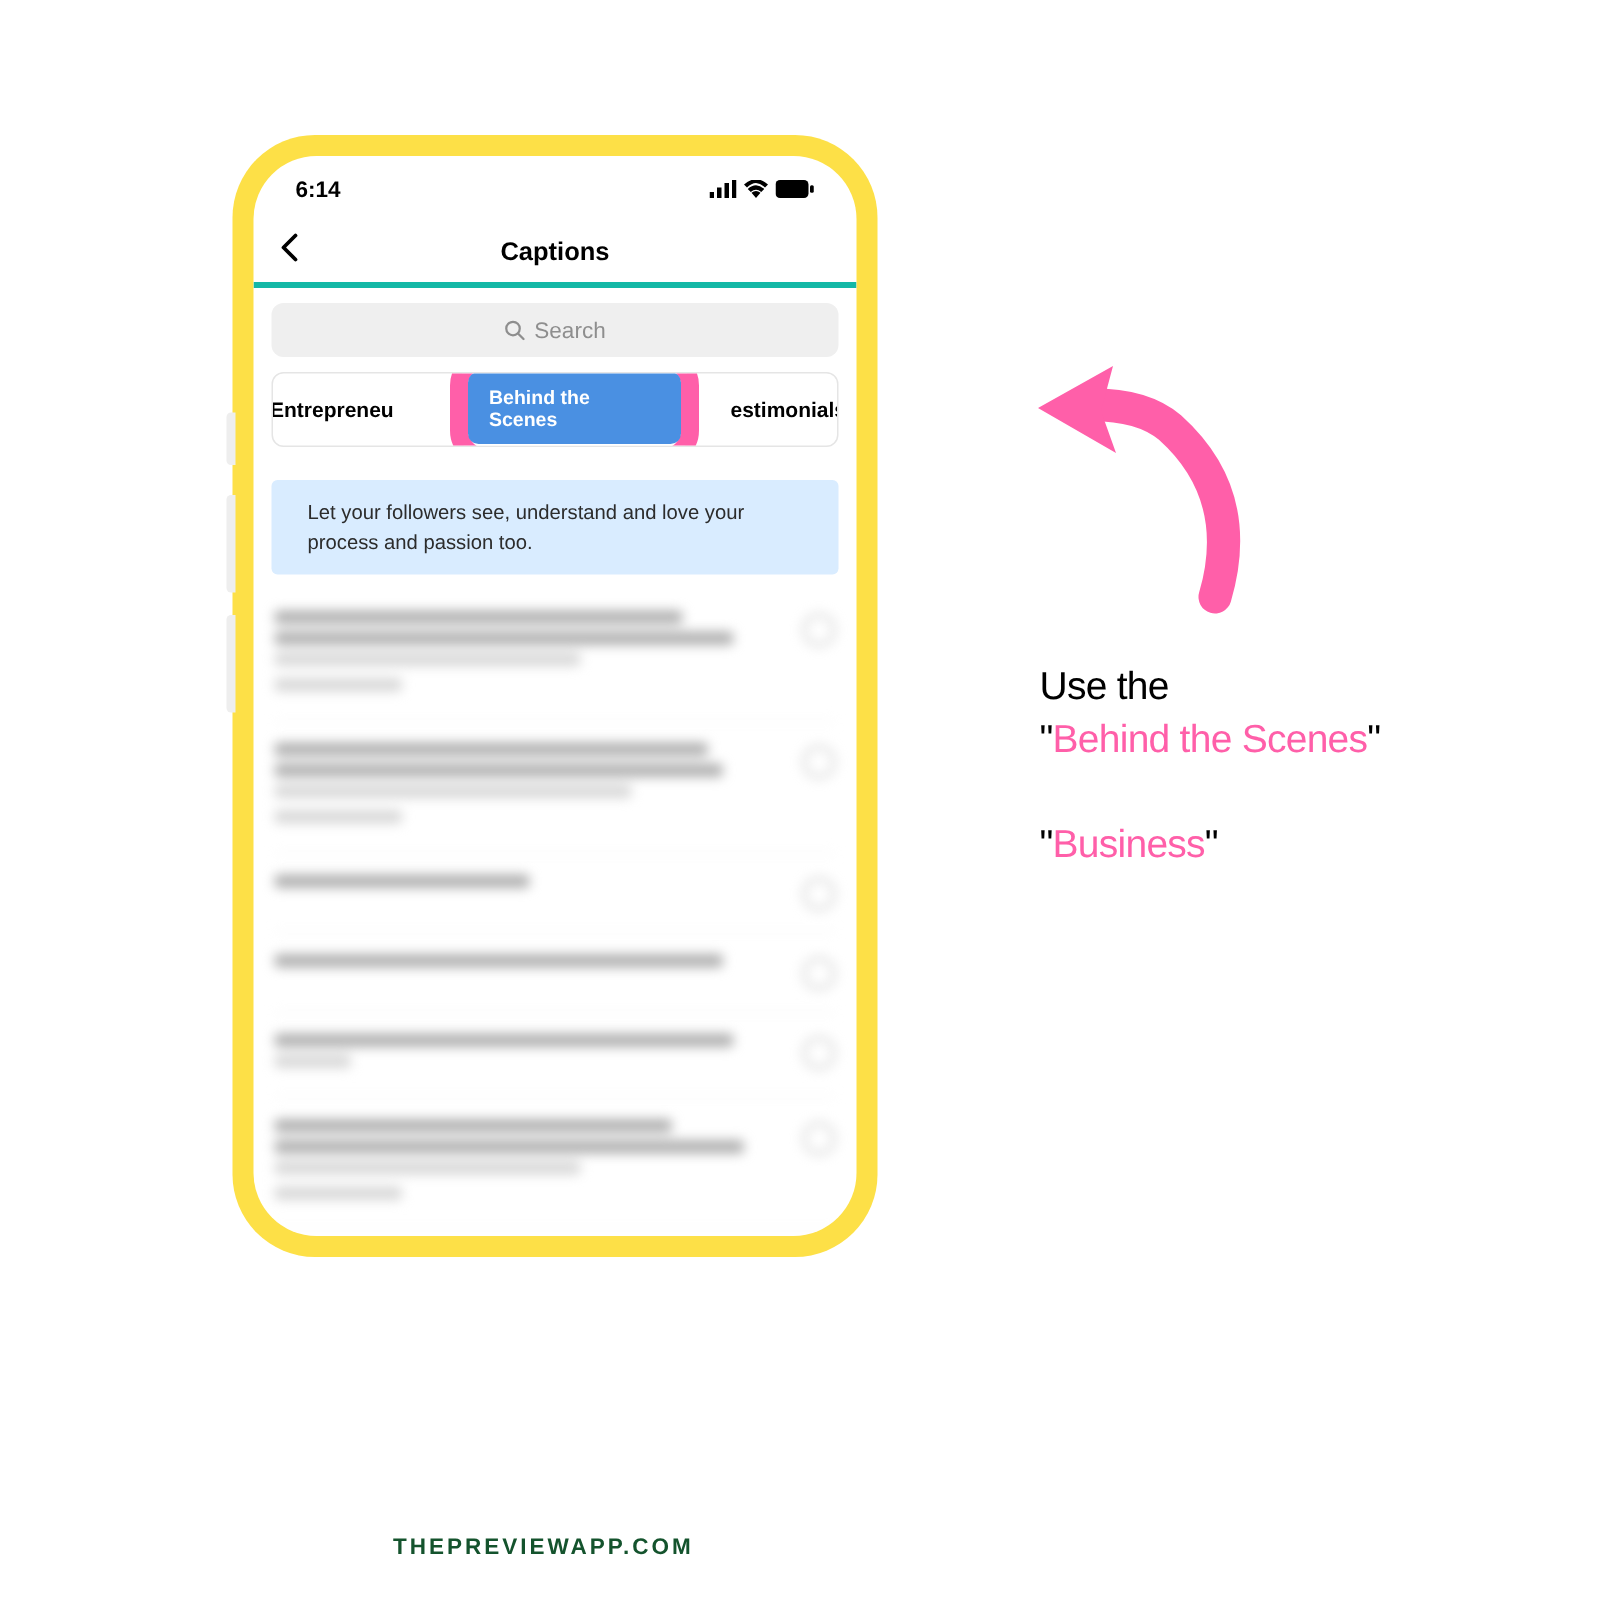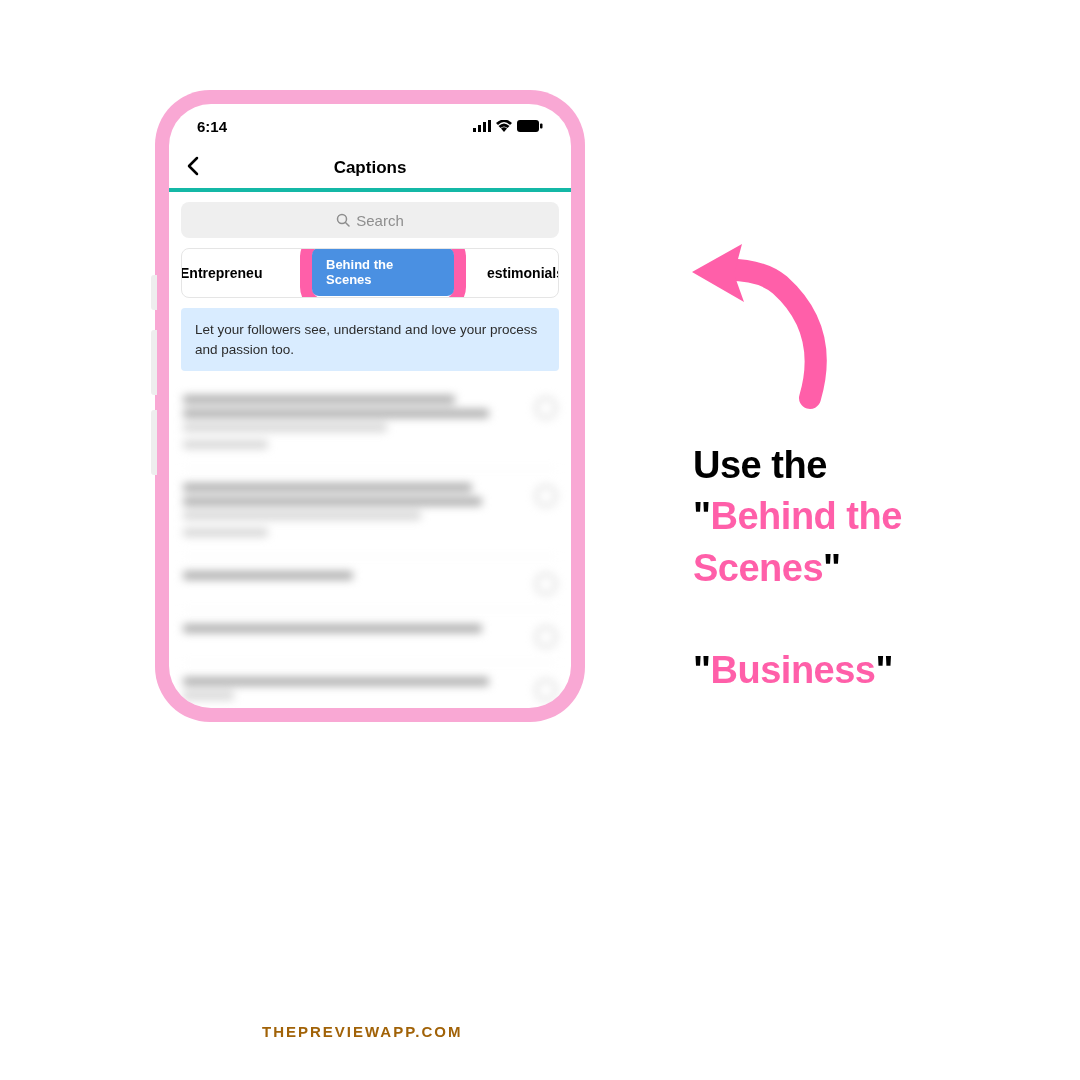--- a/index.html
+++ b/index.html
@@ -9,22 +9,22 @@
       background: #ffffff;
       font-family: -apple-system, BlinkMacSystemFont, 'Segoe UI', Arial, sans-serif;
       position: relative;
       overflow: hidden;
     }
     .phone-frame {
       position: absolute;
       left: 155px;
       top: 90px;
       width: 430px;
-      height: 632px;
-      background: #f9a8d4;
+      height: 748px;
+      background: #fde047;
       border-radius: 55px;
       padding: 14px;
     }
     .phone-side-btn1 {
       position: absolute;
       left: -4px;
       top: 185px;
       width: 6px;
       height: 35px;
       background: #eeeeee;
@@ -94,21 +94,21 @@
       border-radius: 8px;
       height: 36px;
       display: flex;
       align-items: center;
       justify-content: center;
       gap: 6px;
       color: #8e8e8e;
       font-size: 15px;
     }
     .tabs-row {
-      margin: 6px 12px 10px;
+      margin: 6px 12px 22px;
       height: 50px;
       border: 1px solid #e5e5e5;
       border-radius: 8px;
       display: flex;
       align-items: center;
       overflow: hidden;
       position: relative;
       justify-content: space-between;
     }
     .tab-item {
@@ -140,21 +140,21 @@
       font-weight: 600;
       padding: 9px 14px;
       border-radius: 7px;
     }
     .info-banner {
       margin: 0 12px 10px;
       background: #d9ecff;
       color: #2c2c2c;
       font-size: 13.5px;
       line-height: 1.45;
-      padding: 12px 14px;
+      padding: 12px 24px;
       border-radius: 4px;
     }
     .blurred-list {
       padding: 0 14px;
     }
     .blurred-item {
       padding: 14px 0;
       border-bottom: 1px solid #f4f4f4;
       display: flex;
       align-items: flex-start;
@@ -182,35 +182,35 @@
     .arrow-annotation {
       position: absolute;
       left: 680px;
       top: 230px;
     }
     .callout-text {
       position: absolute;
       left: 693px;
       top: 440px;
       width: 330px;
-      font-size: 38px;
-      font-weight: 700;
+      font-size: 26px;
+      font-weight: 400;
       line-height: 1.35;
       color: #000000;
       letter-spacing: -0.5px;
     }
     .callout-text .pink { color: #ff5fa9; }
     .footer-text {
       position: absolute;
       left: 262px;
       bottom: 40px;
       font-size: 15px;
       font-weight: 700;
       letter-spacing: 2px;
-      color: #a16207;
+      color: #14532d;
     }
   </style>
 </head>
 <body>
 
 <div class="phone-frame">
   <div class="phone-side-btn1"></div>
   <div class="phone-side-btn2"></div>
   <div class="phone-side-btn3"></div>
 

